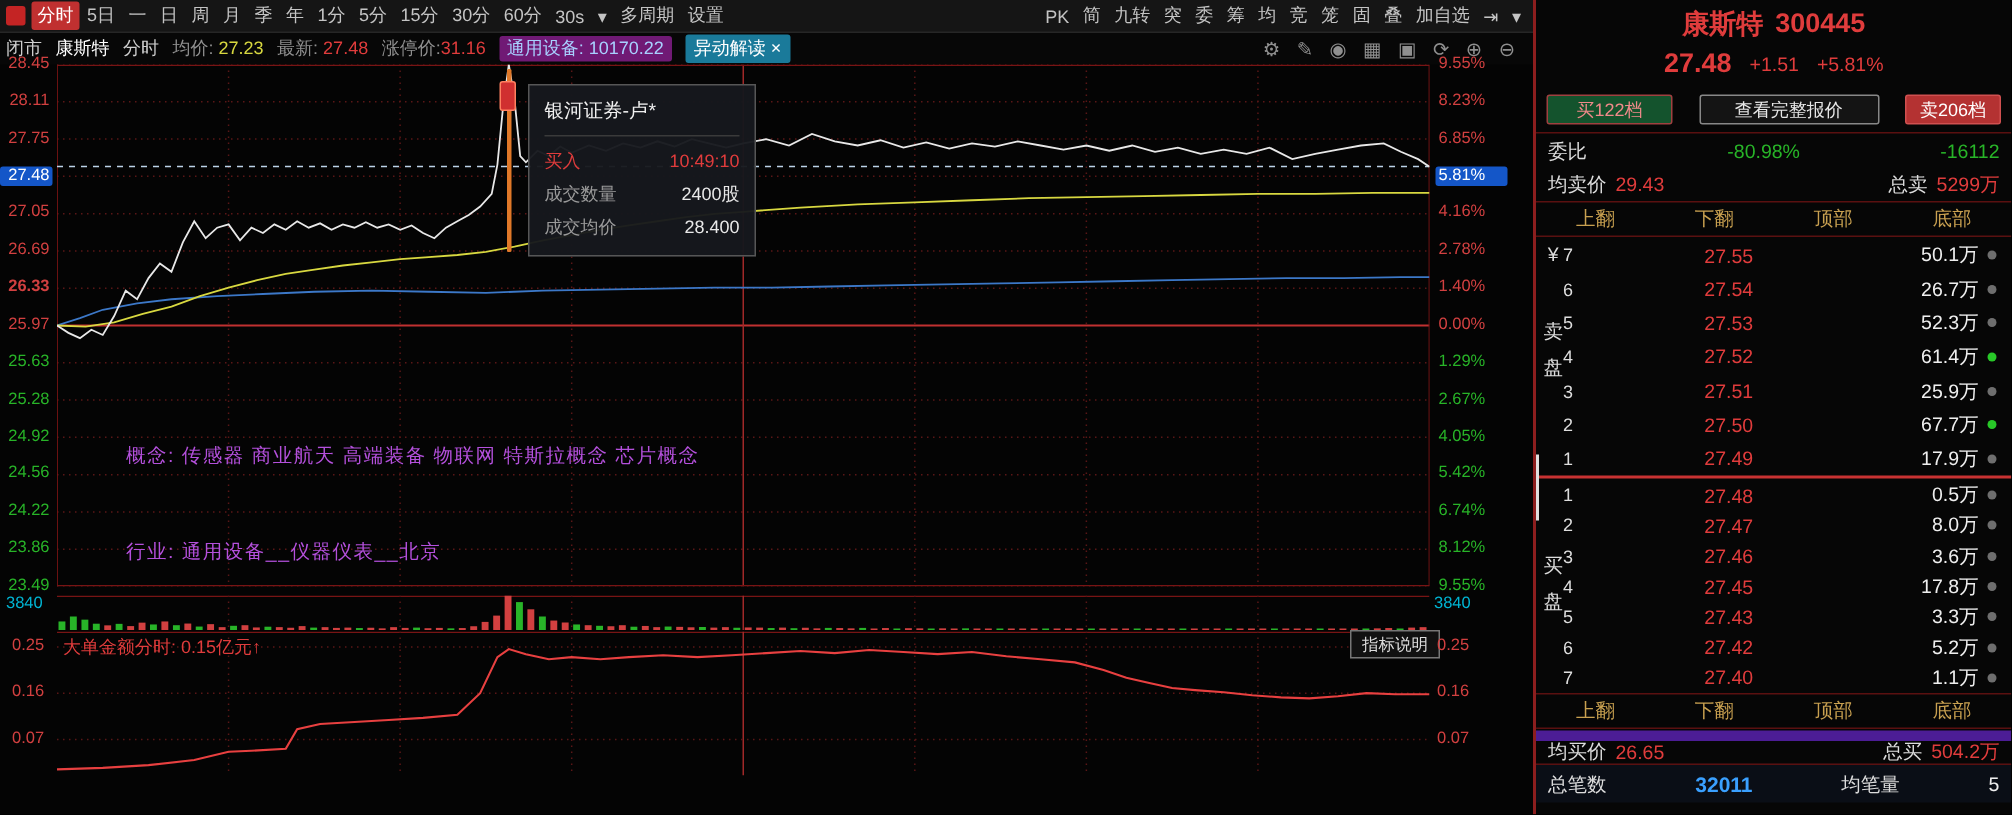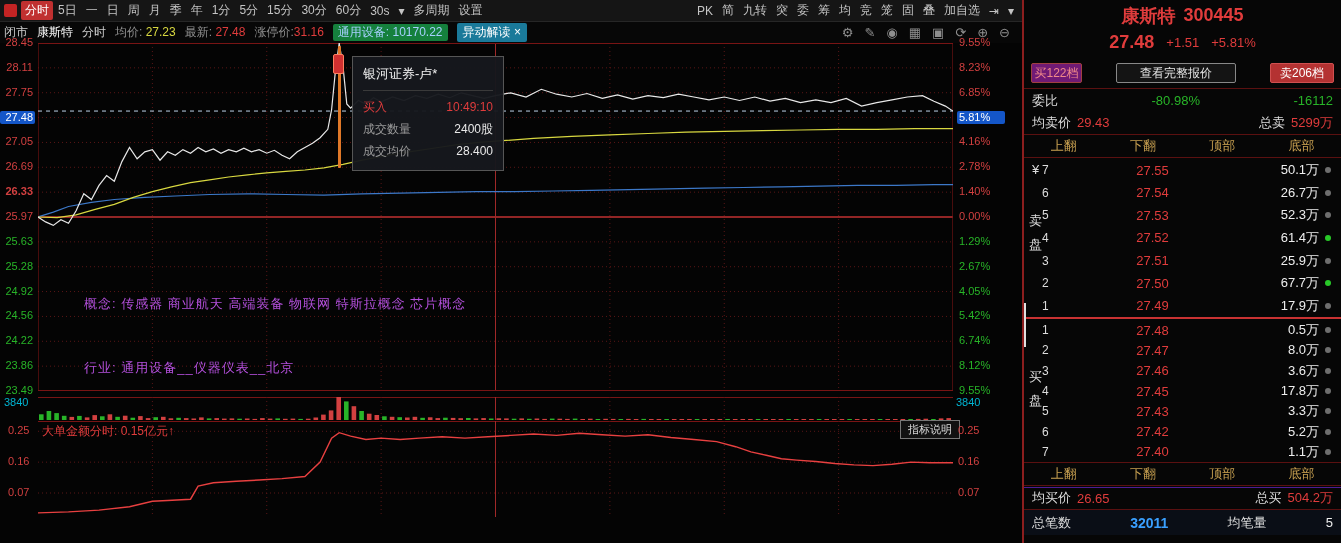--- a/index.html
+++ b/index.html
@@ -10,21 +10,21 @@
   
   #toolbar{position:absolute;left:0;top:0;width:1022px;height:22px;background:#151515;border-bottom:1px solid #262626;display:flex;justify-content:space-between;align-items:center;padding:0 4px}
   .tb-group{display:flex;align-items:center;gap:1px}
   .tb-item{font-size:12px;color:#c4c4c4;padding:1px 4px;white-space:nowrap;cursor:default}
   .tb-sel{background:#c03030;color:#fff;border-radius:2px}
   .tb-logo{width:13px;height:13px;background:#c42424;border-radius:2px;margin-right:3px}
 
   
   #chart-header{position:absolute;left:0;top:22px;width:1022px;height:21px;display:flex;align-items:center;gap:9px;padding:0 4px;font-size:12px;background:#070707}
   .ch-lab{color:#8f8f8f}
-  .ch-chip{background:#15803d;color:#a8d0ff;padding:0 5px;border-radius:2px;white-space:nowrap}
+  .ch-chip{background:#701a75;color:#a8d0ff;padding:0 5px;border-radius:2px;white-space:nowrap}
   .ch-tab{background:#1a7a9a;color:#fff;padding:1px 6px;border-radius:2px;white-space:nowrap}
   #header-icons{margin-left:auto;display:flex;gap:11px;color:#8f8f8f;font-size:13px;padding-right:8px}
   .h-icon{cursor:default}
 
   
   .ax{position:absolute;font-size:11px;line-height:13px}
   .ax-left{left:0;width:35px;text-align:right;padding-right:2px}
   .ax-right{left:957px;width:48px;text-align:left;padding-left:2px}
   .ax-up{color:#d24040}.ax-down{color:#28b428}
   .ax-hl{background:#1456c8;color:#fff !important;border-radius:2px;padding:0 2px}
@@ -48,21 +48,21 @@
   .up{color:#e03c3c !important}.down{color:#28b428 !important}
 
   
   #right-panel{position:absolute;left:1022px;top:0;width:319px;height:543px;background:#060606;border-left:2px solid #8c1e1e;font-size:13px}
   .rp-abs{position:absolute;left:0;width:100%}
   #rp-title{top:3px;height:25px;display:flex;justify-content:center;align-items:center;gap:8px;color:#e03c3c;font-size:18px;font-weight:bold}
   #rp-price{top:29px;height:27px;display:flex;justify-content:center;align-items:center;gap:12px;color:#e03c3c}
   #rp-price .big{font-size:18px;font-weight:bold}
   #rp-btns{top:60px;height:25px;display:flex;align-items:center;justify-content:space-between;padding:0 7px}
   .rp-btn{height:20px;line-height:18px;font-size:12px;text-align:center;border-radius:2px;cursor:pointer}
-  #btn-buylv{width:51px;color:#f08a8a;border:1px solid #a04040;background:#701a75}
+  #btn-buylv{width:84px;color:#f08a8a;border:1px solid #a04040;background:#14532d}
   #btn-quote{width:120px;color:#e8e8e8;border:1px solid #888;background:#141414}
   #btn-selllv{width:64px;color:#fff;background:#b43232;border:1px solid #d05050}
   .sep{position:absolute;left:0;width:100%;height:1px;background:#5a1010}
   .kv{display:flex;align-items:center;padding:0 8px;color:#ddd}
   #rp-weibi{top:90px;height:21px;justify-content:space-between}
   #rp-avgsell{top:112px;height:21px}
   #rp-avgbuy{top:487px;height:21px}
   .kv .v{margin-left:6px}
   .kv .grow{flex:1}
   .rp-nav{display:flex;justify-content:space-around;align-items:center;color:#c8a050;border-top:1px solid #5a1010;border-bottom:1px solid #5a1010;height:24px}
@@ -394,21 +394,21 @@
 
     <div id="mid-sep"></div>
     <div id="spread-bracket"></div>
 
     <div id="rp-nav2" class="rp-abs rp-nav">
         <span>上翻</span>
         <span>下翻</span>
         <span>顶部</span>
         <span>底部</span>
       </div>
-    <div id="rp-avgbuy" class="rp-abs kv" style="border-top:1px solid #4c1d95">
+    <div id="rp-avgbuy" class="rp-abs kv" style="border-top:7px solid #4c1d95">
       <span>均买价</span>
       <span class="v up">26.65</span>
       <span class="grow"></span>
       <span>总买</span>
       <span class="v up">504.2万</span>
     </div>
     <div id="rp-totals" class="rp-abs kv">
       <span>总笔数</span>
       <span class="cyan">32011</span>
       <span>均笔量</span>

